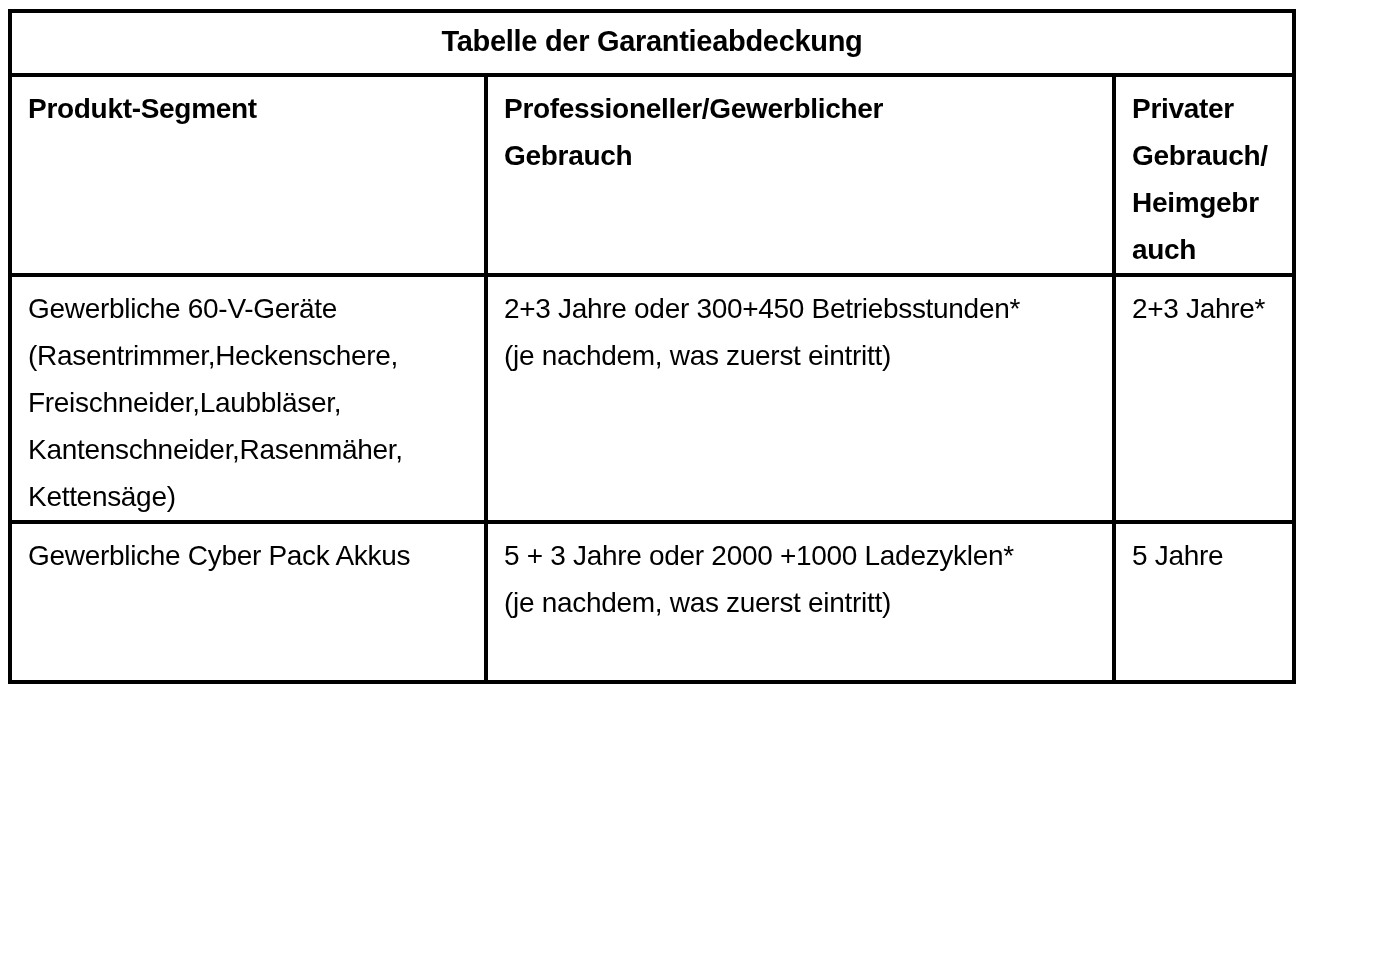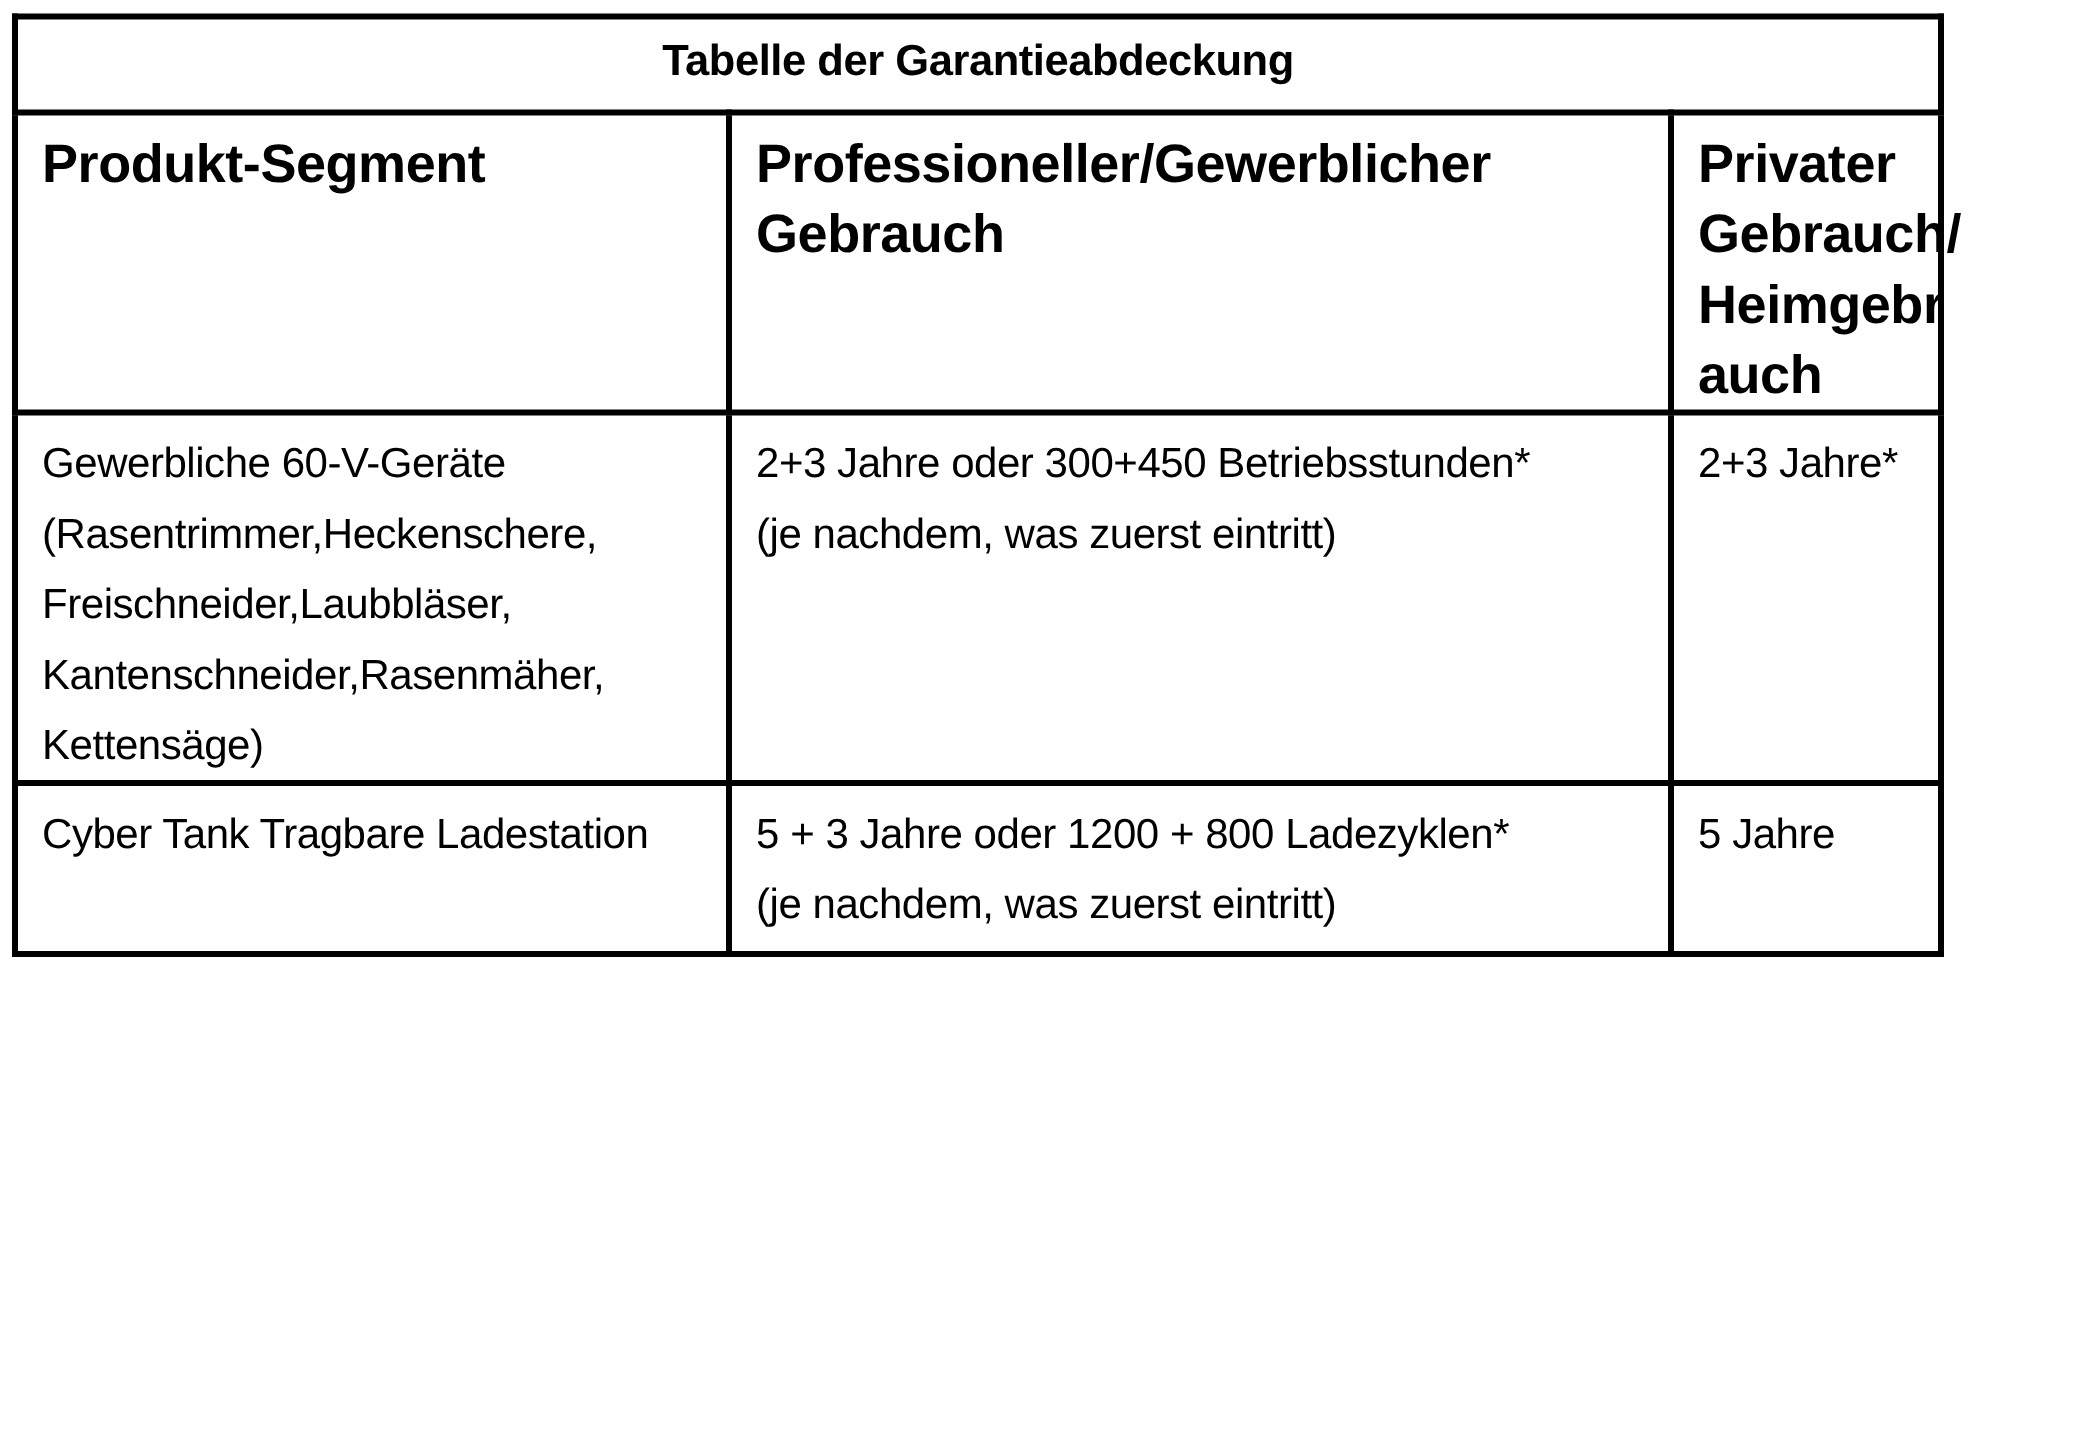--- a/index.html
+++ b/index.html
@@ -11,21 +11,21 @@
   }
   .tbl td, .tbl th {
     border: 4px solid #000; vertical-align: top; text-align: left;
     padding: 8px 16px 0 16px; font-size: 28px; line-height: 47px;
     font-weight: normal; letter-spacing: -0.3px;
   }
   .tbl .title {
     text-align: center; font-weight: bold; font-size: 29px;
     line-height: 36px; padding: 10px 0 10px 0; height: 40px;
   }
-  .tbl th { font-weight: bold; font-size: 36px; }
+  .tbl th { font-weight: bold; font-size: 28px; }
   .c1 { width: 476px; }
   .c2 { width: 628px; }
   .c3 { width: 180px; }
   .r-head { height: 184px; }
   .r1 { height: 230px; }
   .r2 { height: 160px; }
   .r3 { height: 114px; }
   .r4 { height: 72px; }
   .r5 { height: 72px; }
   .cell-text { white-space: pre-line; }
@@ -55,20 +55,20 @@
   <tr class="r1">
     <td class="cell-text">Gewerbliche 60-V-Geräte
 (Rasentrimmer,Heckenschere,
 Freischneider,Laubbläser,
 Kantenschneider,Rasenmäher,
 Kettensäge)</td>
     <td class="cell-text">2+3 Jahre oder 300+450 Betriebsstunden*
 (je nachdem, was zuerst eintritt)</td>
     <td class="cell-text">2+3 Jahre*</td>
   </tr>
-  <tr class="r3">
-    <td class="cell-text">Cyber Tank Tragbare Ladestation</td>
-    <td class="cell-text">5 + 3 Jahre oder 1200 + 800 Ladezyklen*
+  <tr class="r2">
+    <td class="cell-text">Gewerbliche Cyber Pack Akkus</td>
+    <td class="cell-text">5 + 3 Jahre oder 2000 +1000 Ladezyklen*
 (je nachdem, was zuerst eintritt)</td>
     <td class="cell-text">5 Jahre</td>
   </tr>
 </tbody>
   </table>
 
 </body></html>

